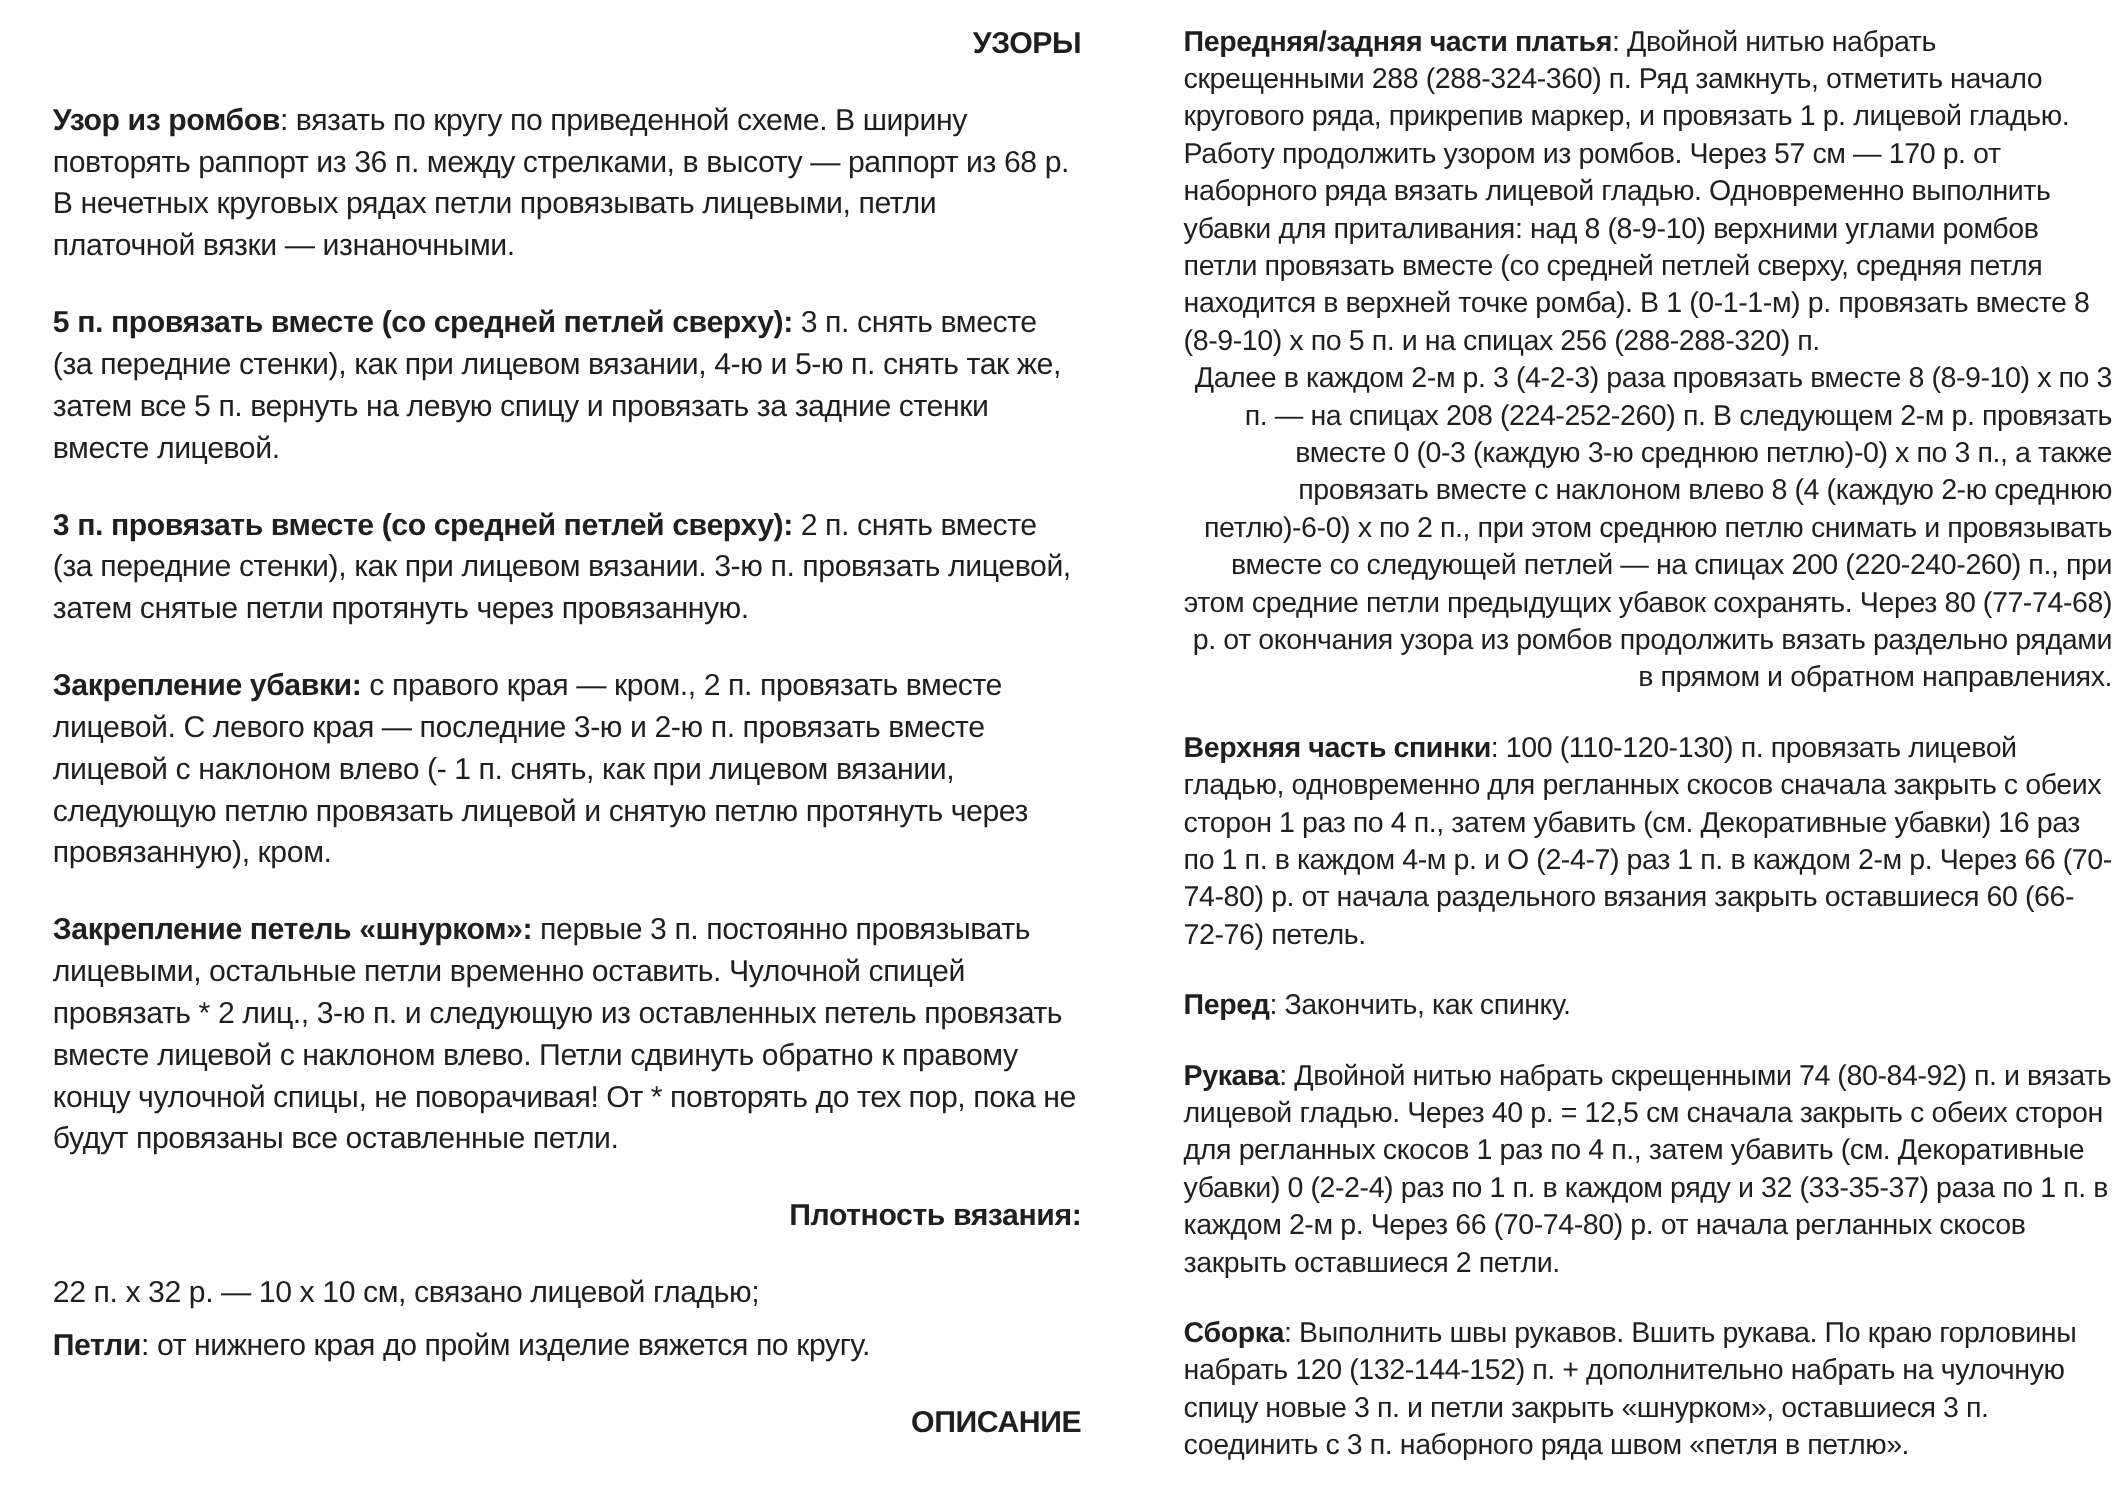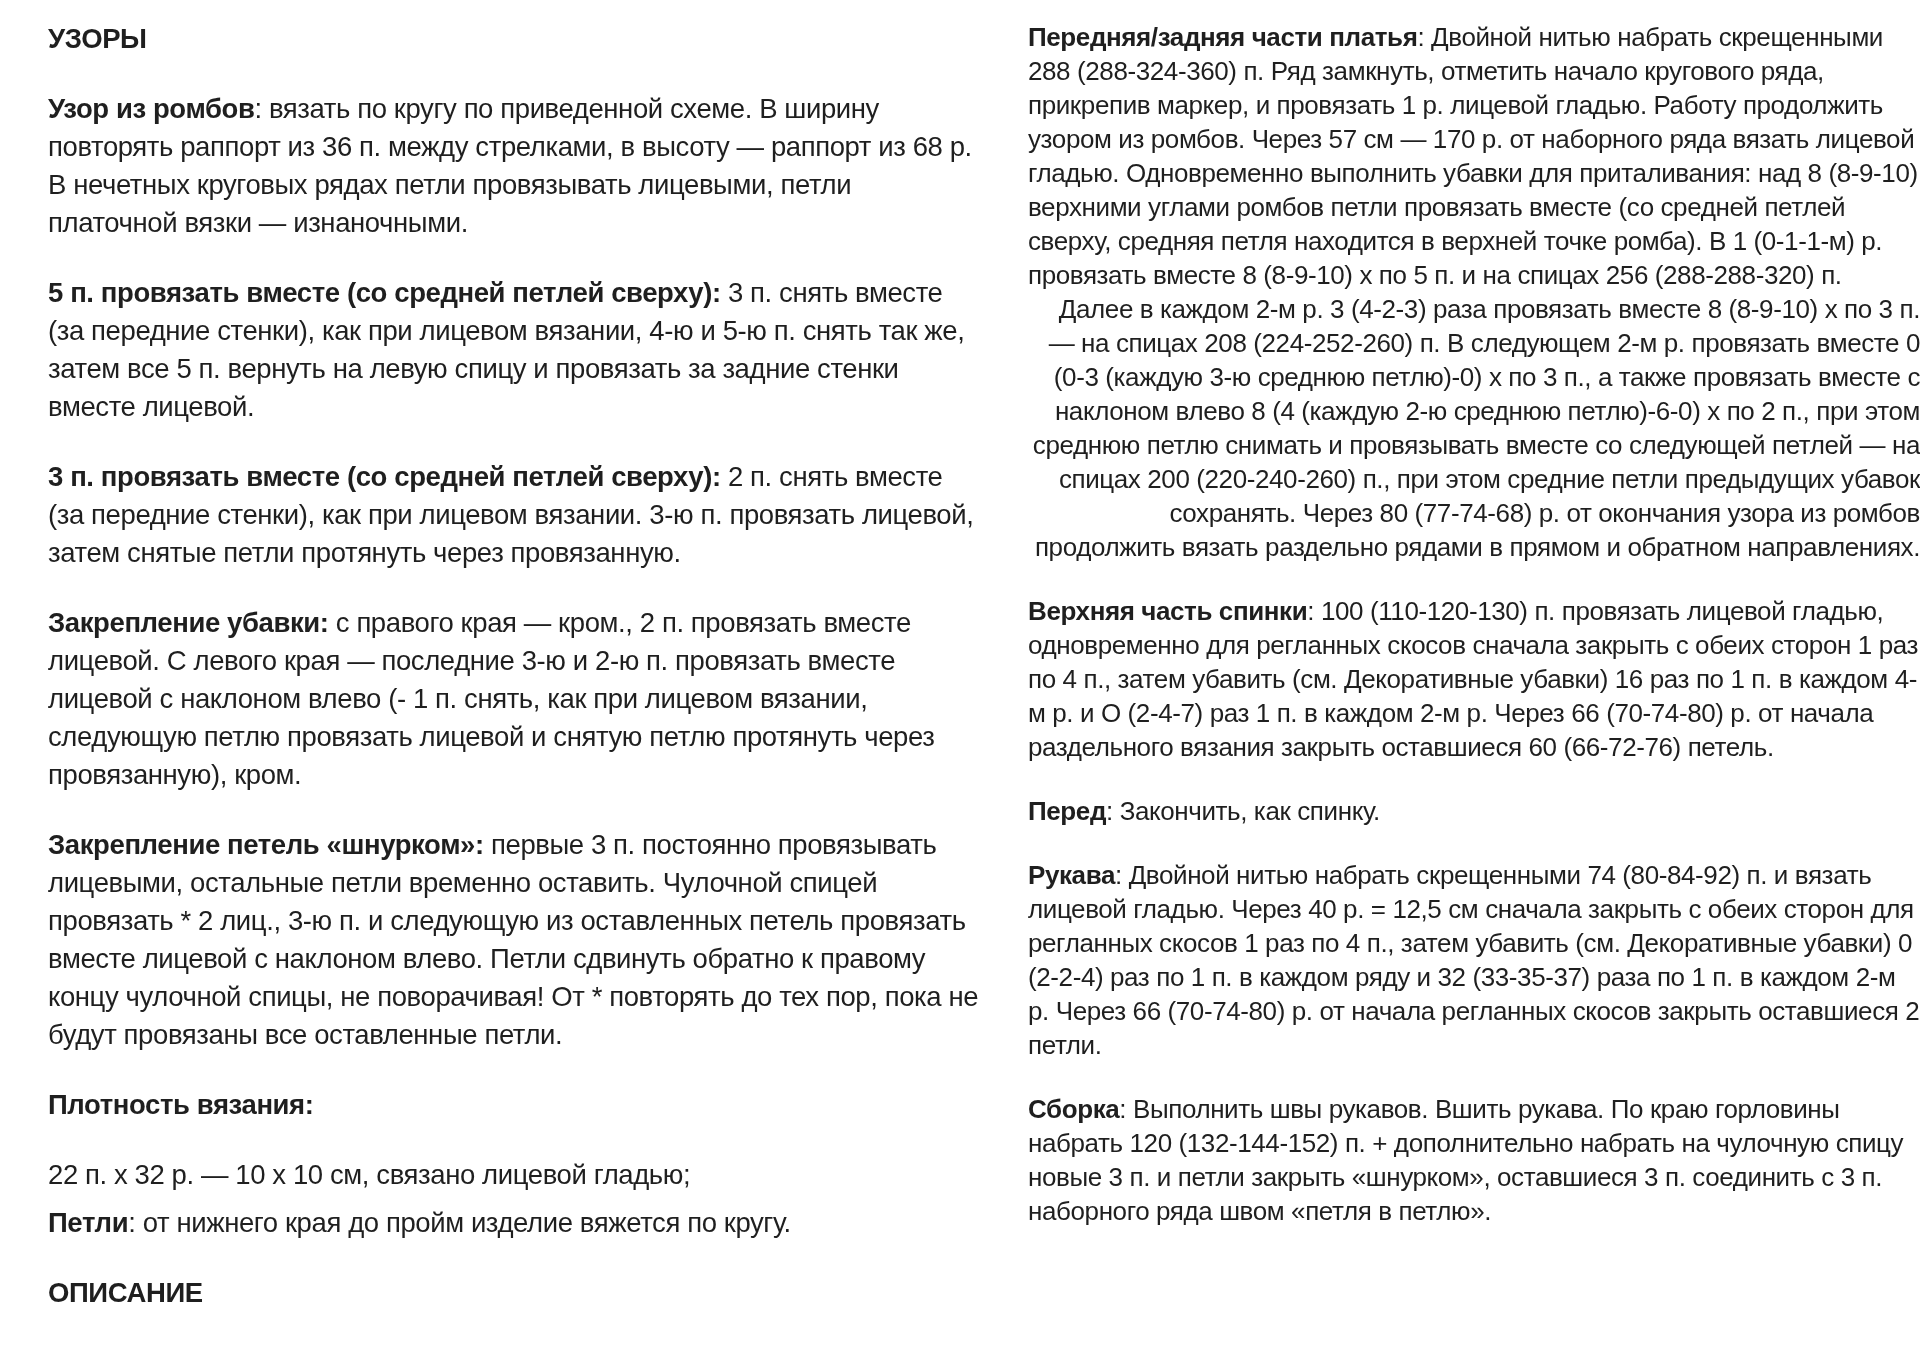--- a/index.html
+++ b/index.html
@@ -24,24 +24,24 @@
     letter-spacing: -0.4px;
   }
   .col-right {
     width: 892px;
     margin-left: 45px;
     font-size: 26px;
     line-height: 34px;
     letter-spacing: -0.4px;
   }
   .para { margin: 0 0 32px 0; }
-  .col-right .para { margin-bottom: 30px; }
+  .col-right .para { margin-bottom: 30px; margin-left: 48px; }
   .para:last-child { margin-bottom: 0; }
   .b { font-weight: bold; }
-  .heading { font-weight: bold; margin: 0 0 32px 0; }
+  .heading { font-weight: bold; margin: 0 0 32px 0; text-align: right; }
   .gauge-line { margin: 0 0 10px 0; }
   .gauge-line.last { margin-bottom: 32px; }
   .cont { margin: 0; text-align: right; }
 </style>
 </head>
 <body>
 
 <div class="page">
 
   <div class="col col-left">

